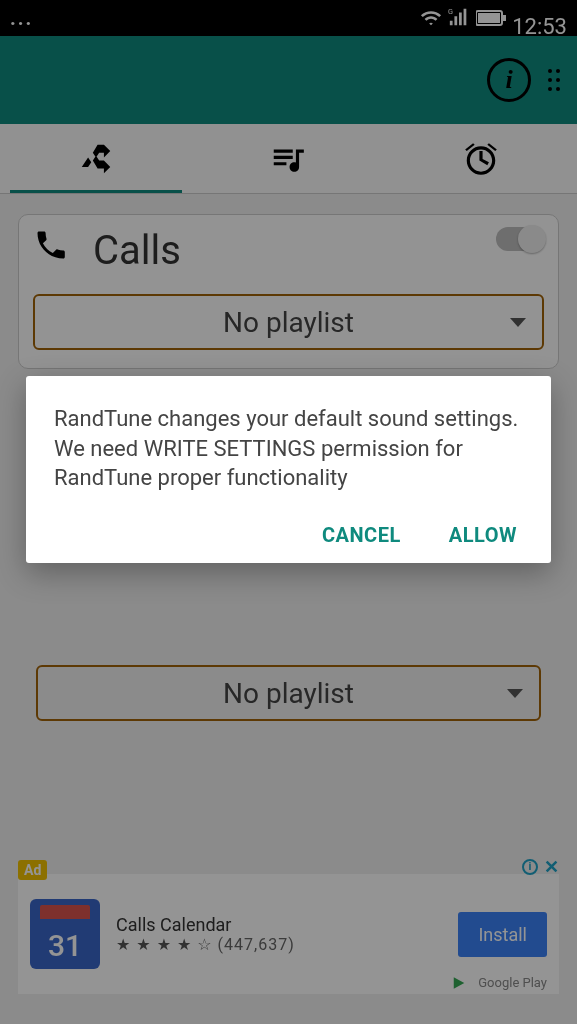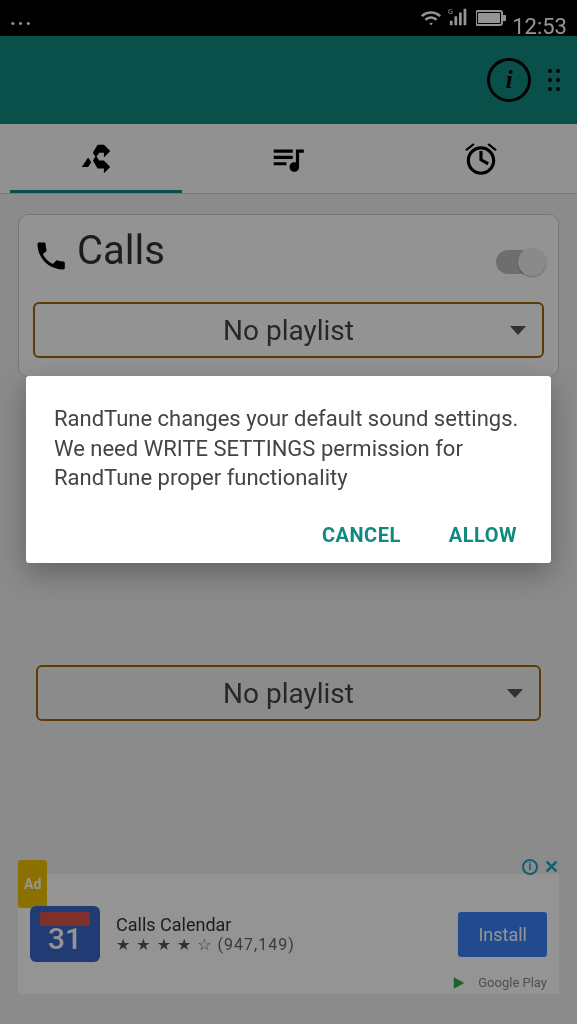--- a/index.html
+++ b/index.html
@@ -13,31 +13,31 @@
   .appbar .circle { width: 44px; height: 44px; border: 3px solid #000; border-radius: 50%; display: flex; align-items: center; justify-content: center; font-family: Georgia, serif; font-style: italic; font-weight: bold; font-size: 26px; color: #000; }
   .appbar .dots { width: 30px; display:flex; flex-direction:column; align-items:center; gap:5px; }
   .appbar .dotpair { display:flex; gap:4px; }
   .appbar .dotpair span { width:4px; height:4px; background:#000; border-radius:50%; }
   .tabs { height: 70px; background: #fafafa; display: flex; border-bottom: 1px solid #ccc; }
   .tab { flex: 1; display: flex; align-items: center; justify-content: center; position: relative; }
   .tab svg { width: 38px; height: 38px; }
   .tab.active::after { content:""; position:absolute; bottom:0; left:10px; right:10px; height:3px; background:#0f8a7e; }
   .content { padding: 20px 18px; }
   .section { border: 1px solid #ccc; border-radius: 10px; padding: 12px 14px 18px; margin-bottom: 30px; background: #fefefe; }
-  .section-header { display:flex; align-items:flex-end; gap:8px; margin-bottom:28px; }
+  .section-header { display:flex; align-items:flex-start; gap:24px; margin-bottom:20px; }
   .section-header .title { font-size: 40px; color: #333; }
   .section-header svg { width: 36px; height: 36px; }
   .toggle { margin-left:auto; width:48px; height:24px; background:#bdbdbd; border-radius:12px; position:relative; }
   .toggle::after { content:""; position:absolute; right:-2px; top:-2px; width:28px; height:28px; background:#eee; border-radius:50%; box-shadow:0 1px 2px rgba(0,0,0,0.3); }
   .dropdown { border: 2px solid #a16207; border-radius: 6px; height: 56px; display:flex; align-items:center; justify-content:center; position:relative; font-size: 28px; color:#444; }
   .dropdown .caret { position:absolute; right:16px; width:0; height:0; border-left:8px solid transparent; border-right:8px solid transparent; border-top:9px solid #555; }
   .dropdown.lower { margin: 0 18px; }
   .adbar { position:absolute; bottom:30px; left:18px; right:18px; height:120px; background:#fff; display:flex; align-items:center; padding:8px 12px; }
-  .adbadge { position:absolute; top:-14px; left:0; background:#f2c200; color:#fff; font-size:14px; font-weight:bold; padding:16px 6px; border-radius:3px; }
-  .adicon { width:70px; height:56px; background:#3a67c9; border-radius:6px; position:relative; display:flex; align-items:flex-end; justify-content:center; color:#fff; font-size:30px; font-weight:500; padding-bottom:6px; margin-right:16px; }
+  .adbadge { position:absolute; top:-14px; left:0; background:#f2c200; color:#fff; font-size:14px; font-weight:bold; padding:2px 6px; border-radius:3px; }
+  .adicon { width:70px; height:70px; background:#3a67c9; border-radius:6px; position:relative; display:flex; align-items:flex-end; justify-content:center; color:#fff; font-size:30px; font-weight:500; padding-bottom:6px; margin-right:16px; }
   .adicon::before { content:""; position:absolute; top:6px; left:10px; right:10px; height:14px; background:#d9534f; border-radius:2px 2px 0 0; }
   .adinfo { flex:1; }
   .adinfo .name { font-size:18px; color:#333; }
   .adinfo .stars { font-size:16px; color:#666; letter-spacing:1px; }
   .adinfo .stars .filled { color:#555; }
   .installbtn { background:#3b82f6; color:#fff; padding:12px 20px; border-radius:3px; font-size:18px; }
   .gplay { position:absolute; right:12px; bottom:4px; font-size:13px; color:#888; display:flex; align-items:center; gap:12px;}
   .gplay svg { width:14px; height:14px; }
   .adclose { position:absolute; top:-18px; right:0; display:flex; gap:6px; align-items:center; }
   .adclose .i { width:16px; height:16px; border:2px solid #1fa2c7; border-radius:50%; color:#1fa2c7; font-size:11px; display:flex; align-items:center; justify-content:center; font-weight:bold; }
@@ -136,21 +136,21 @@
     <div class="adclose">
       <div class="i">i</div>
       <div class="x">✕</div>
     </div>
     <div class="adicon">31</div>
     <div class="adinfo">
       <div class="name">Calls Calendar</div>
       <div class="stars">
         <span class="filled">★ ★ ★ ★</span>
         <span>☆</span>
-        <span>(947,149)</span>
+        <span>(447,637)</span>
       </div>
     </div>
     <div class="installbtn">Install</div>
     <div class="gplay">
       <svg viewBox="0 0 24 24">
           <path fill="#34a853" d="M3 2v20l18-10z"></path>
         </svg>
       <span>Google Play</span>
     </div>
   </div>

